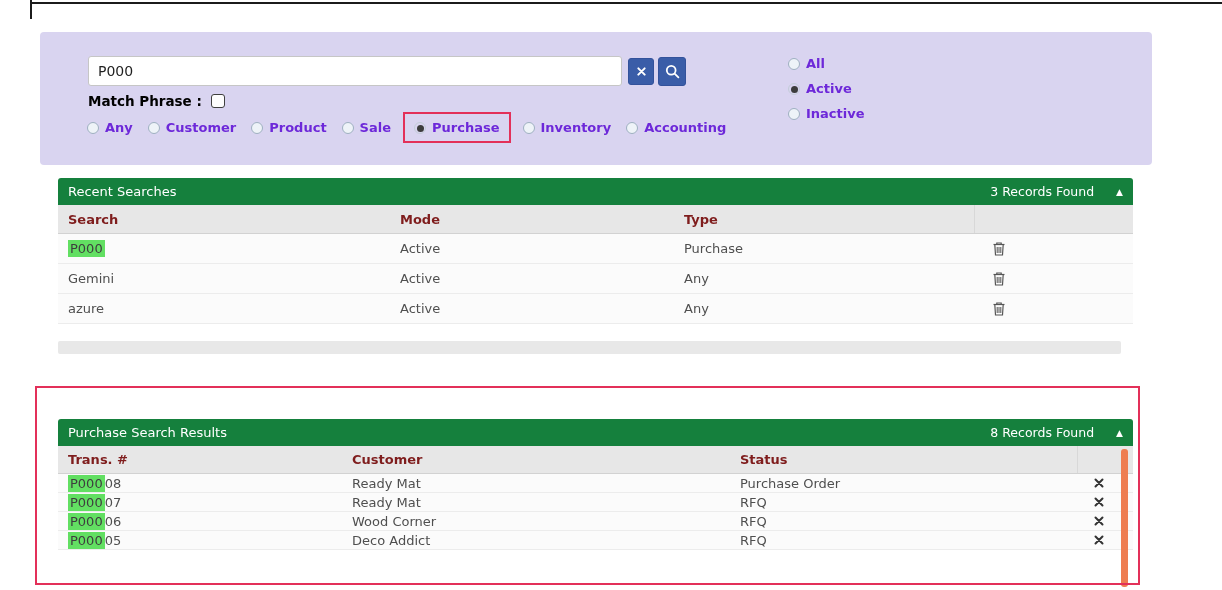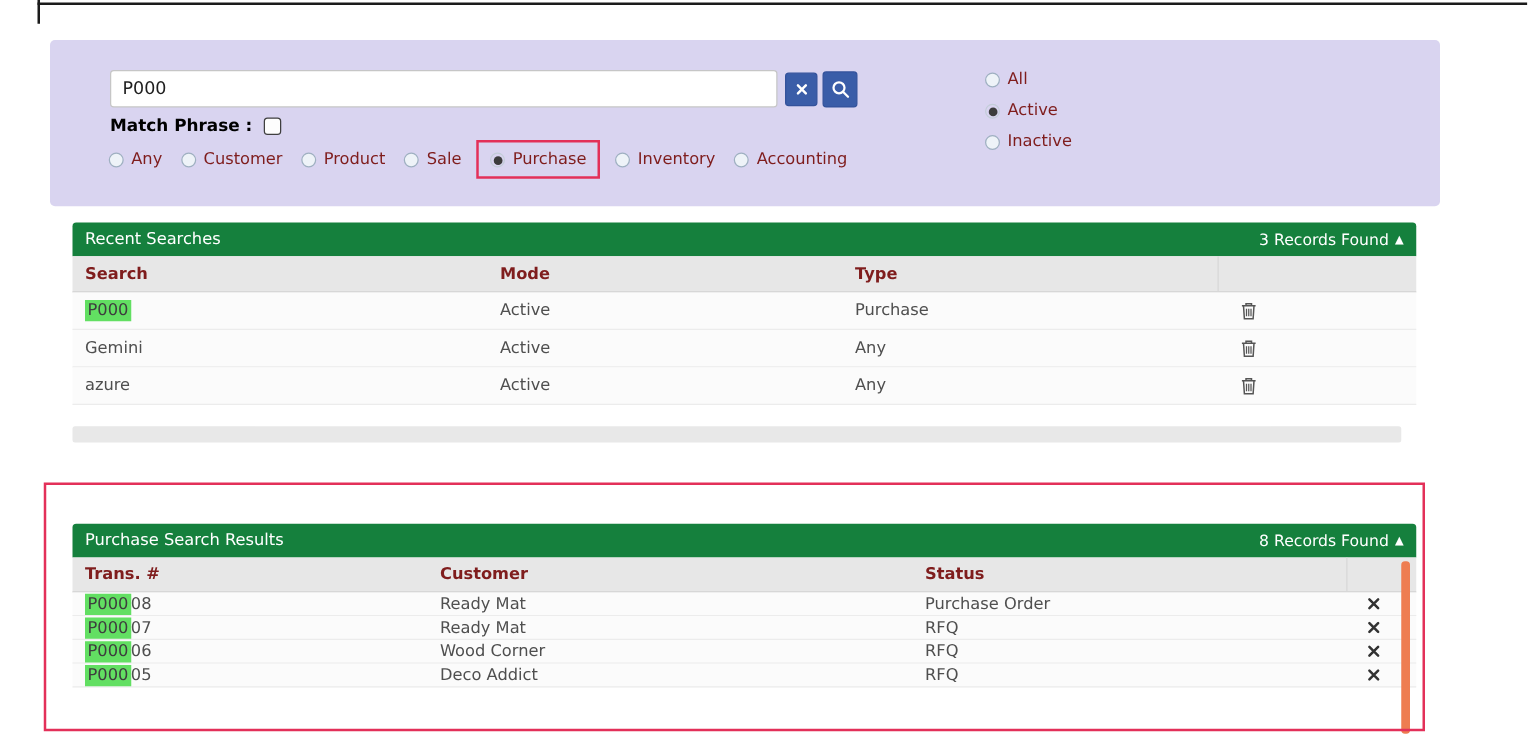--- a/index.html
+++ b/index.html
@@ -20,32 +20,32 @@
 
   .match-row { position:absolute; left:48px; top:61px; display:flex; align-items:center; gap:9px; }
   .match-label { font-size:13.5px; font-weight:bold; color:#000000; }
   .checkbox { width:14px; height:14px; border:1.6px solid #3f3f3f; border-radius:3px; background:#fdfdfd; display:inline-block; cursor:pointer; }
 
   .type-row { position:absolute; left:47px; top:88px; display:flex; align-items:center; gap:15px; }
   .radio-item { display:inline-flex; align-items:center; gap:6px; cursor:pointer; }
   .radio { width:12px; height:12px; border:1px solid #9fb0c1; border-radius:50%; background:#eef3f8; position:relative; display:inline-block; flex:0 0 auto; }
   .radio-item.selected .radio { border-color:#c3cdd8; background:transparent; }
   .radio-item.selected .radio::after { content:""; position:absolute; left:2px; top:2px; width:7px; height:7px; border-radius:50%; background:#3c3c3c; }
-  .radio-label { font-size:13px; font-weight:normal; color:#7f1d1d; }
+  .radio-label { font-size:13px; font-weight:bold; color:#6d28d9; }
   .red-outline { border:2px solid #e33059; padding:6px 9px; margin:-8px -3px; display:inline-flex; }
 
   .status-group { position:absolute; left:748px; top:24px; display:flex; flex-direction:column; gap:10px; }
 
   
   .panel { position:absolute; width:1075px; }
   .panel-recent { left:58px; top:178px; }
   .panel-results { left:58px; top:419px; }
   .panel-header { height:27px; background:#15803d; color:#fff; display:flex; align-items:center; justify-content:space-between;
                   padding:0 10px; border-radius:3px 3px 0 0; font-size:13px; }
-  .records { display:flex; align-items:center; gap:5px; font-size:12.5px;text-align:center; }
+  .records { display:flex; align-items:center; gap:22px; font-size:12.5px;text-align:center; }
   .tri { font-size:9px; cursor:pointer; }
 
   .thead { display:flex; align-items:center; height:29px; background:#e7e7e7; font-weight:bold; font-size:13px;
            color:#7f1d1d; border-bottom:1px solid #d2d2d2; }
   .thead-results { height:28px; }
   .trow { display:flex; align-items:center; background:#fbfbfb; border-bottom:1px solid #ececec; font-size:13px; color:#4f4f4f; }
   .trow-recent { height:30px; }
   .trow-results { height:19px; }
 
   .rc1 { flex:0 0 332px; padding-left:10px; }

